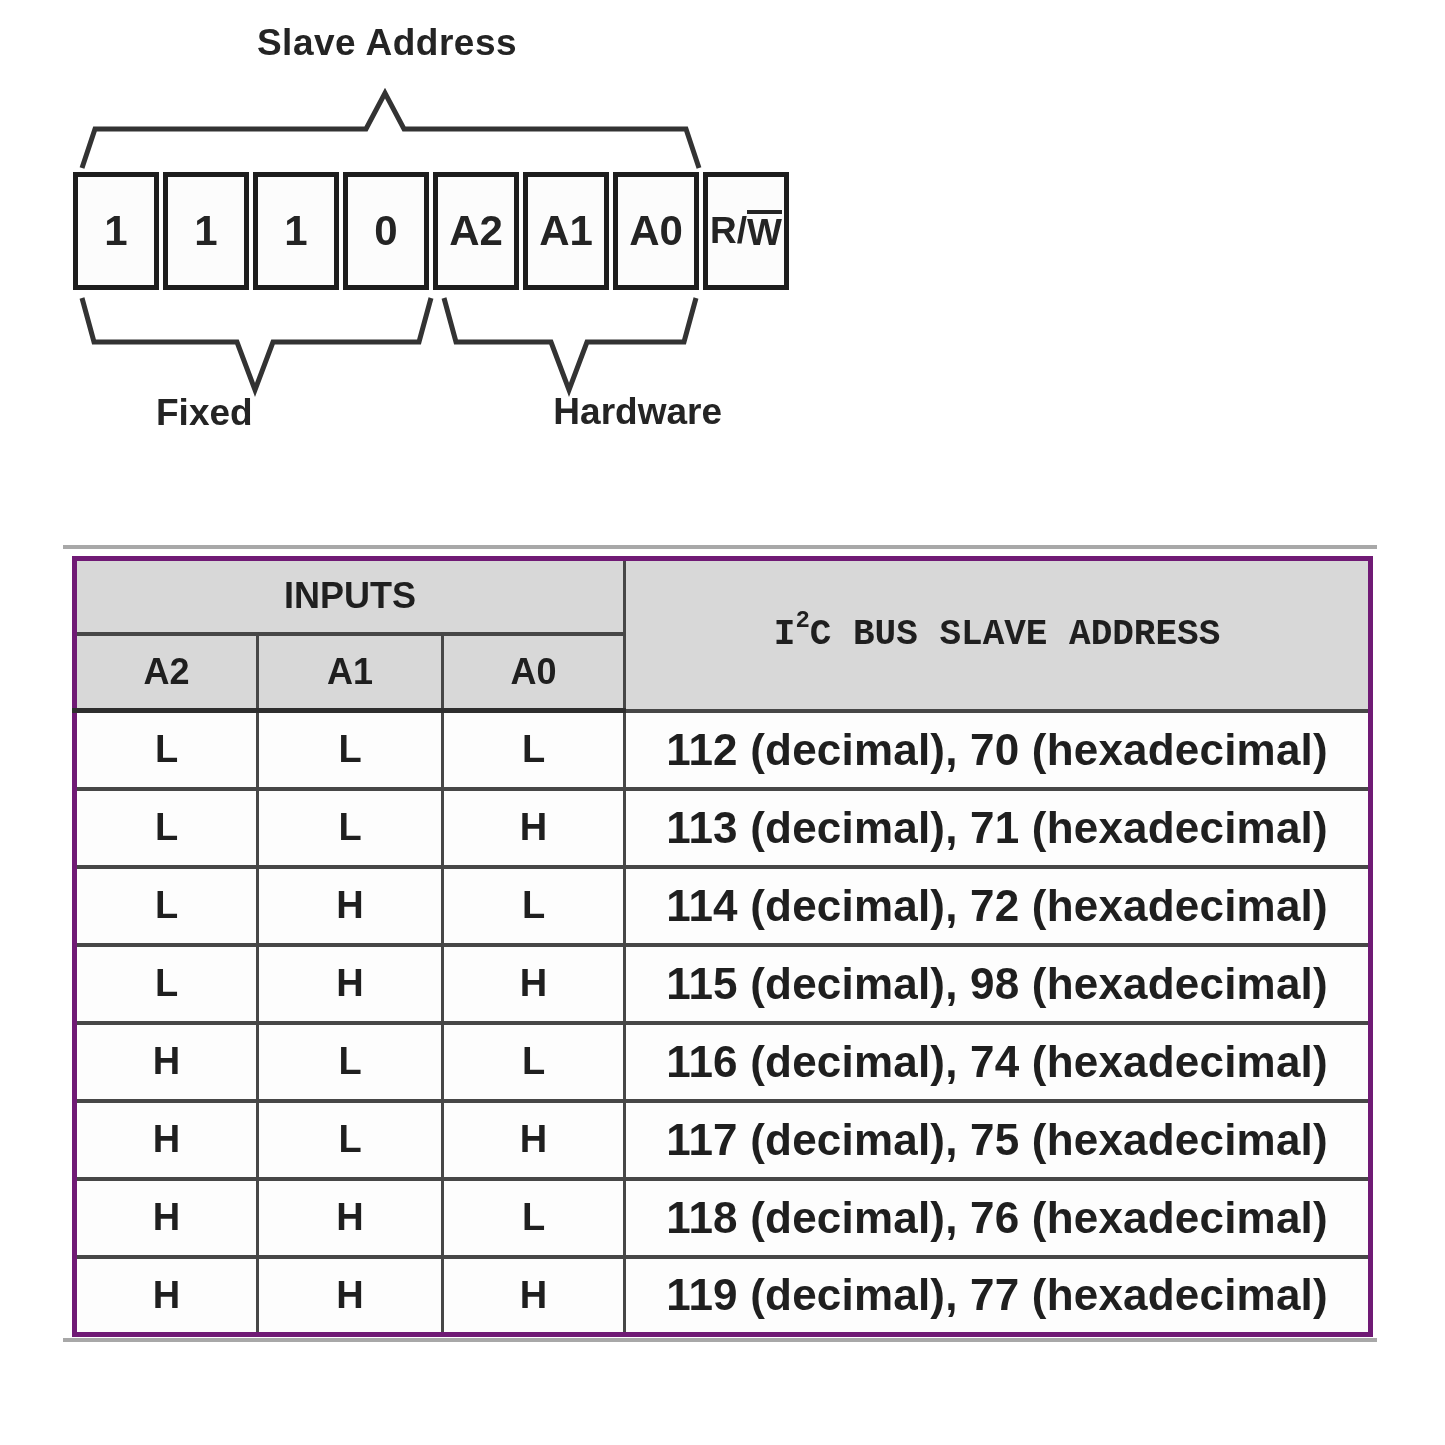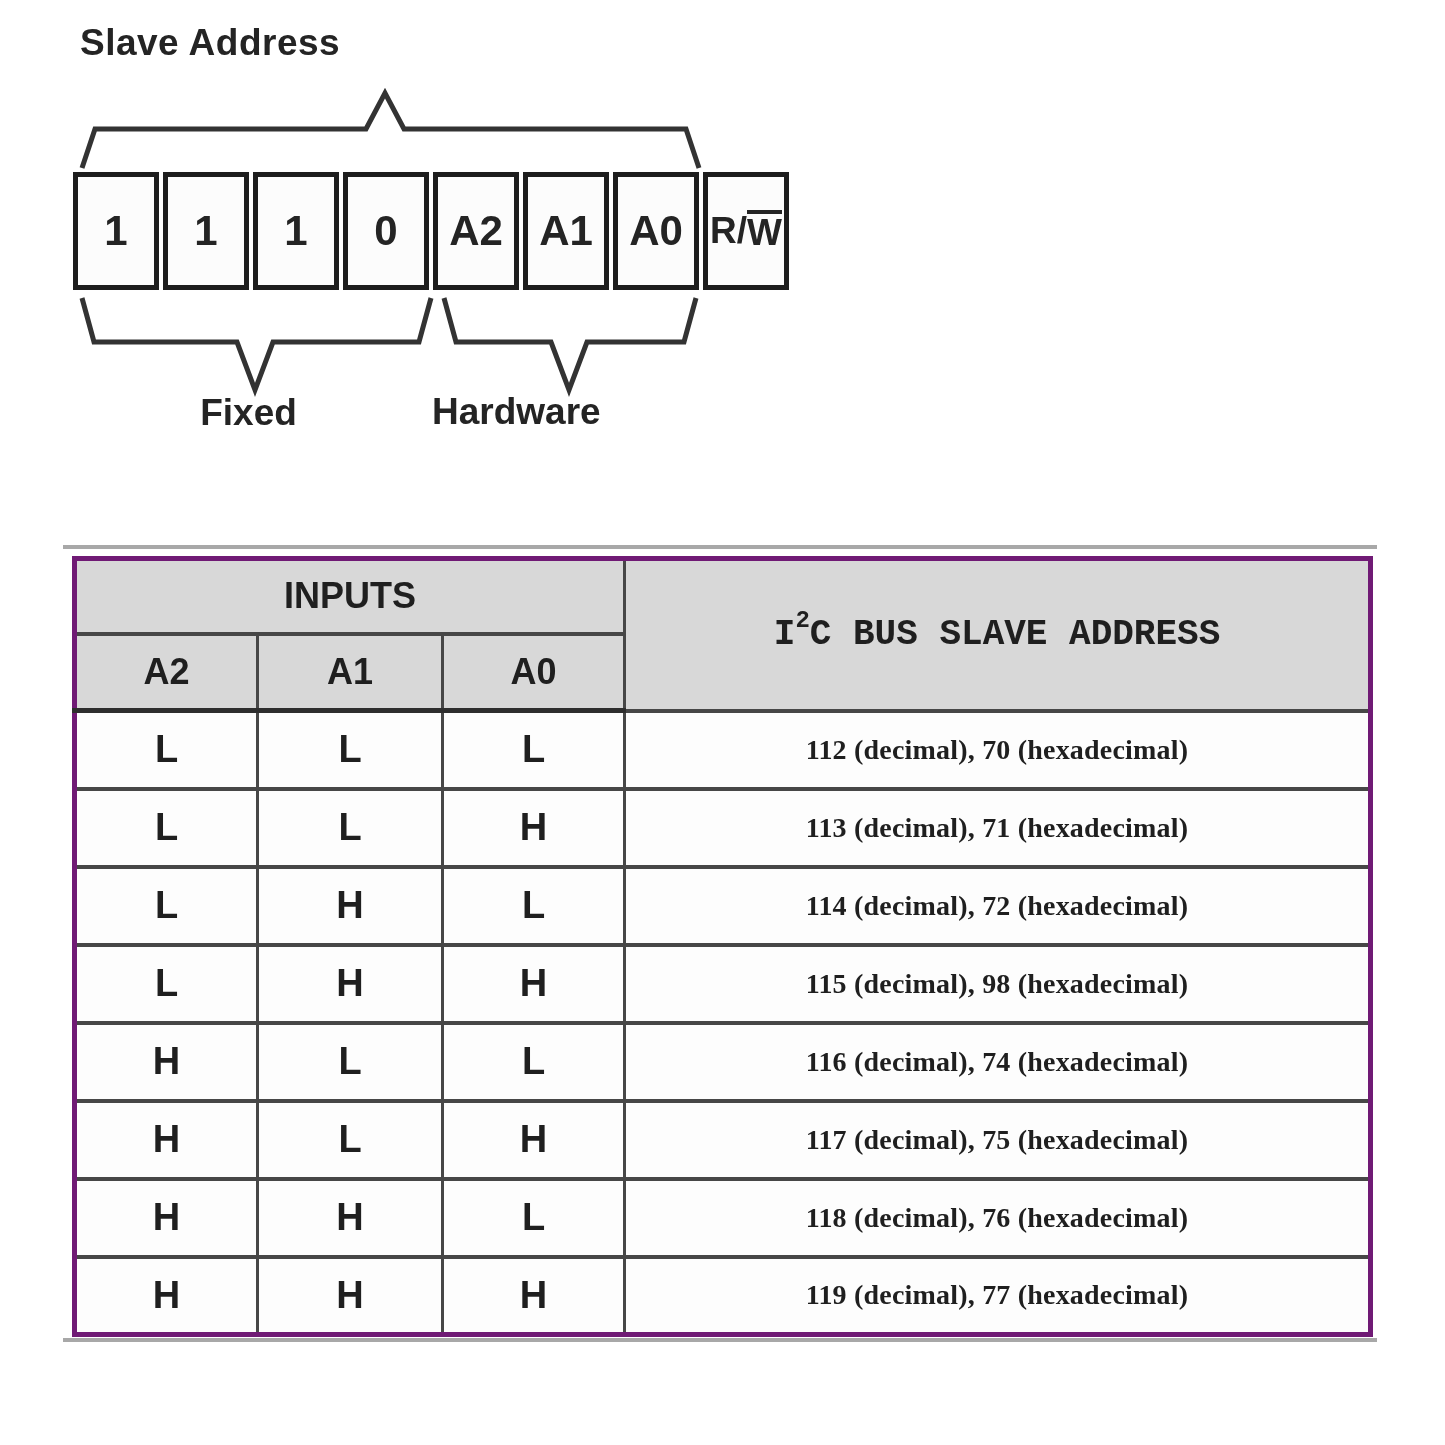--- a/index.html
+++ b/index.html
@@ -3,40 +3,40 @@
 <meta charset="utf-8">
 <style>
   html,body{margin:0;padding:0;background:#ffffff;}
   .page{
     position:relative;width:1445px;height:1445px;background:#ffffff;overflow:hidden;
     font-family:"Liberation Sans","DejaVu Sans",sans-serif;font-weight:bold;color:#1f1f1f;
   }
   
   .diagram{position:absolute;left:0;top:0;width:820px;height:520px;}
   .diagram-title{
-    position:absolute;left:80px;top:22px;width:614px;
+    position:absolute;left:80px;top:22px;width:614px;text-align:center;
     font-size:37px;letter-spacing:0.5px;color:#242424;
   }
   .braces{position:absolute;left:0;top:0;}
   .braces path{fill:none;stroke:#333333;stroke-width:5;stroke-linejoin:miter;stroke-linecap:butt;}
   .bit-row{
     position:absolute;left:73px;top:172px;display:flex;gap:4px;
   }
   .bit-cell{
     box-sizing:border-box;width:86px;height:118px;border:5px solid #1d1d1d;background:#fcfcfc;
     display:flex;align-items:center;justify-content:center;font-size:42px;color:#242424;
   }
   .bit-cell.rw{font-size:37px;letter-spacing:0;}
   .ov{display:inline-block;border-top:4px solid #242424;line-height:1.02;}
   .label-fixed{
-    position:absolute;left:136px;top:392px;width:225px;text-align:center;
+    position:absolute;left:156px;top:392px;width:225px;text-align:left;
     font-size:37px;color:#242424;
   }
   .label-hw{
-    position:absolute;left:432px;top:386px;width:290px;text-align:left;
+    position:absolute;left:432px;top:386px;width:290px;text-align:right;
     font-size:37px;line-height:1.42;color:#242424;
   }
   
   .rule{position:absolute;height:4px;background:#a8a8a8;}
   .rule-top{left:63px;top:545px;width:1314px;}
   .rule-bottom{left:63px;top:1338px;width:1314px;}
   table.addr{
     position:absolute;left:72px;top:556px;width:1296px;
     border-collapse:collapse;table-layout:fixed;
     border:5px solid #701a75;
@@ -45,21 +45,21 @@
     border-style:solid;border-color:#474747;border-width:4px 3px;
     text-align:center;vertical-align:middle;padding:0;
     font-weight:bold;color:#1f1f1f;
   }
   table.addr th{background:#d8d8d8;font-size:36px;}
   table.addr thead tr.sub th{border-bottom:5px solid #2e2e2e;}
   th.i2c{border-bottom:5px solid #2e2e2e;font-size:36px;font-family:Liberation Mono, monospace;}
   th.i2c sup{font-size:24px;position:relative;top:-4px;line-height:0;}
   table.addr td{background:#fdfdfd;}
   td.lvl{font-size:38px;}
-  td.addr-val{font-size:28px;letter-spacing:0.2px;font-family:Liberation Serif, serif;}
+  td.addr-val{font-size:44px;letter-spacing:0.2px;}
   thead tr.grp{height:75px;}
   thead tr.sub{height:77px;}
   tbody tr{height:78px;}
 </style>
 </head>
 <body>
 
 <div class="page">
 
   <section class="diagram">

